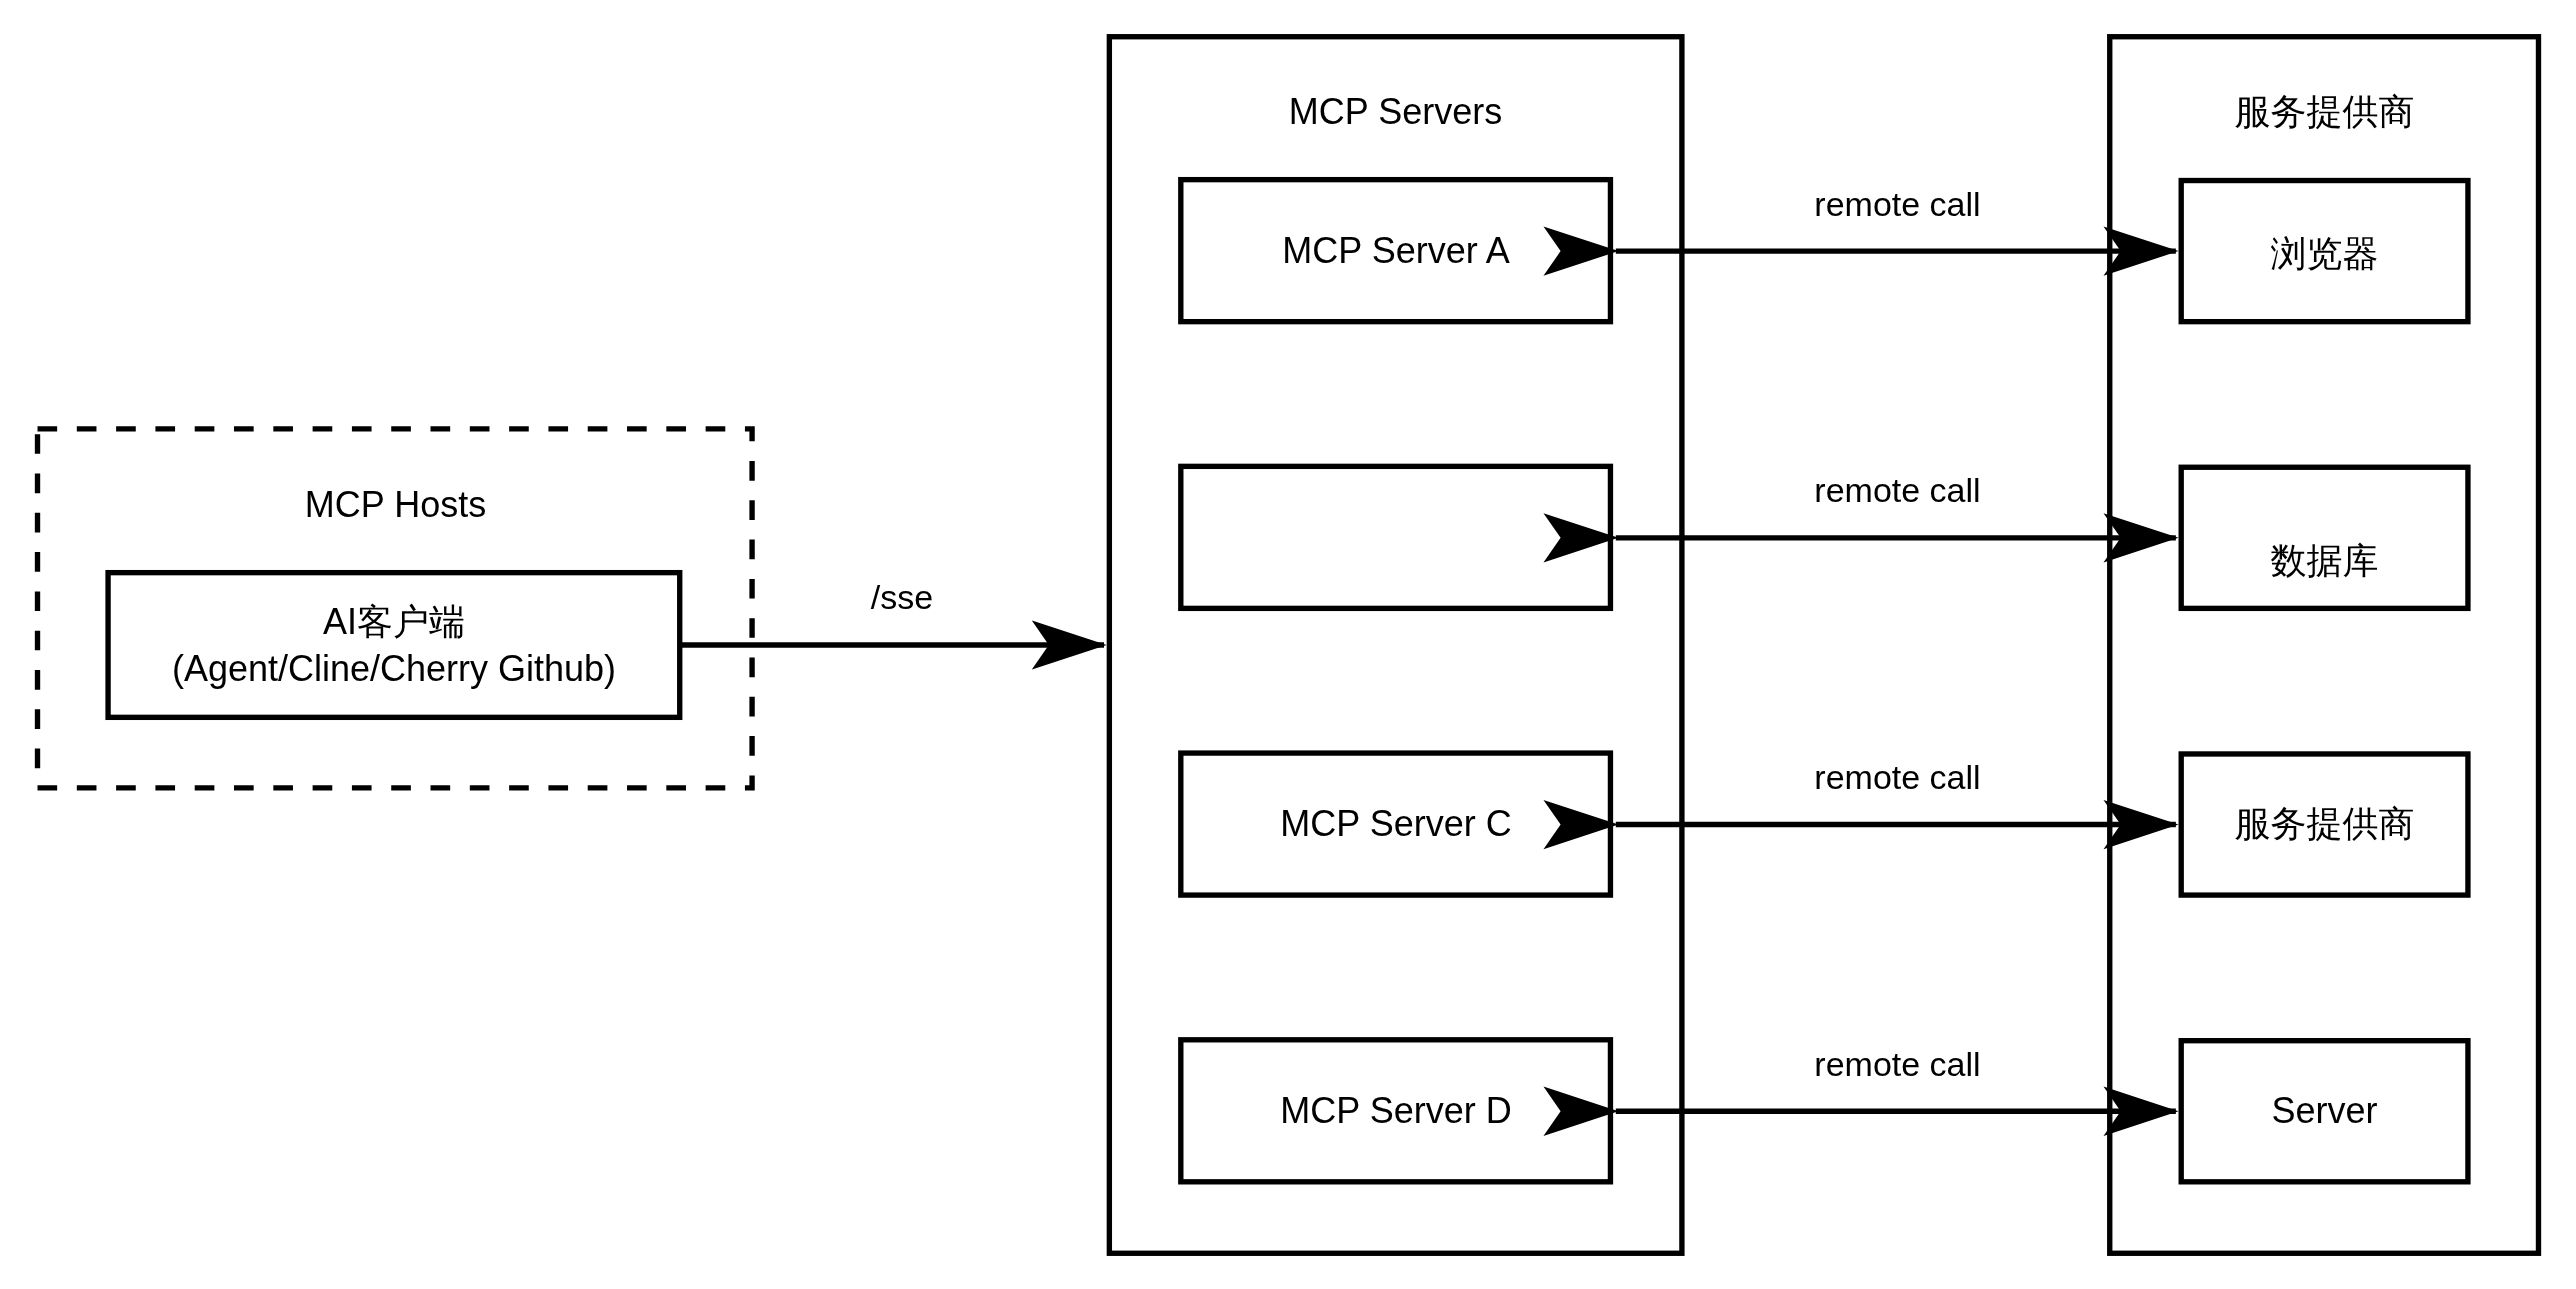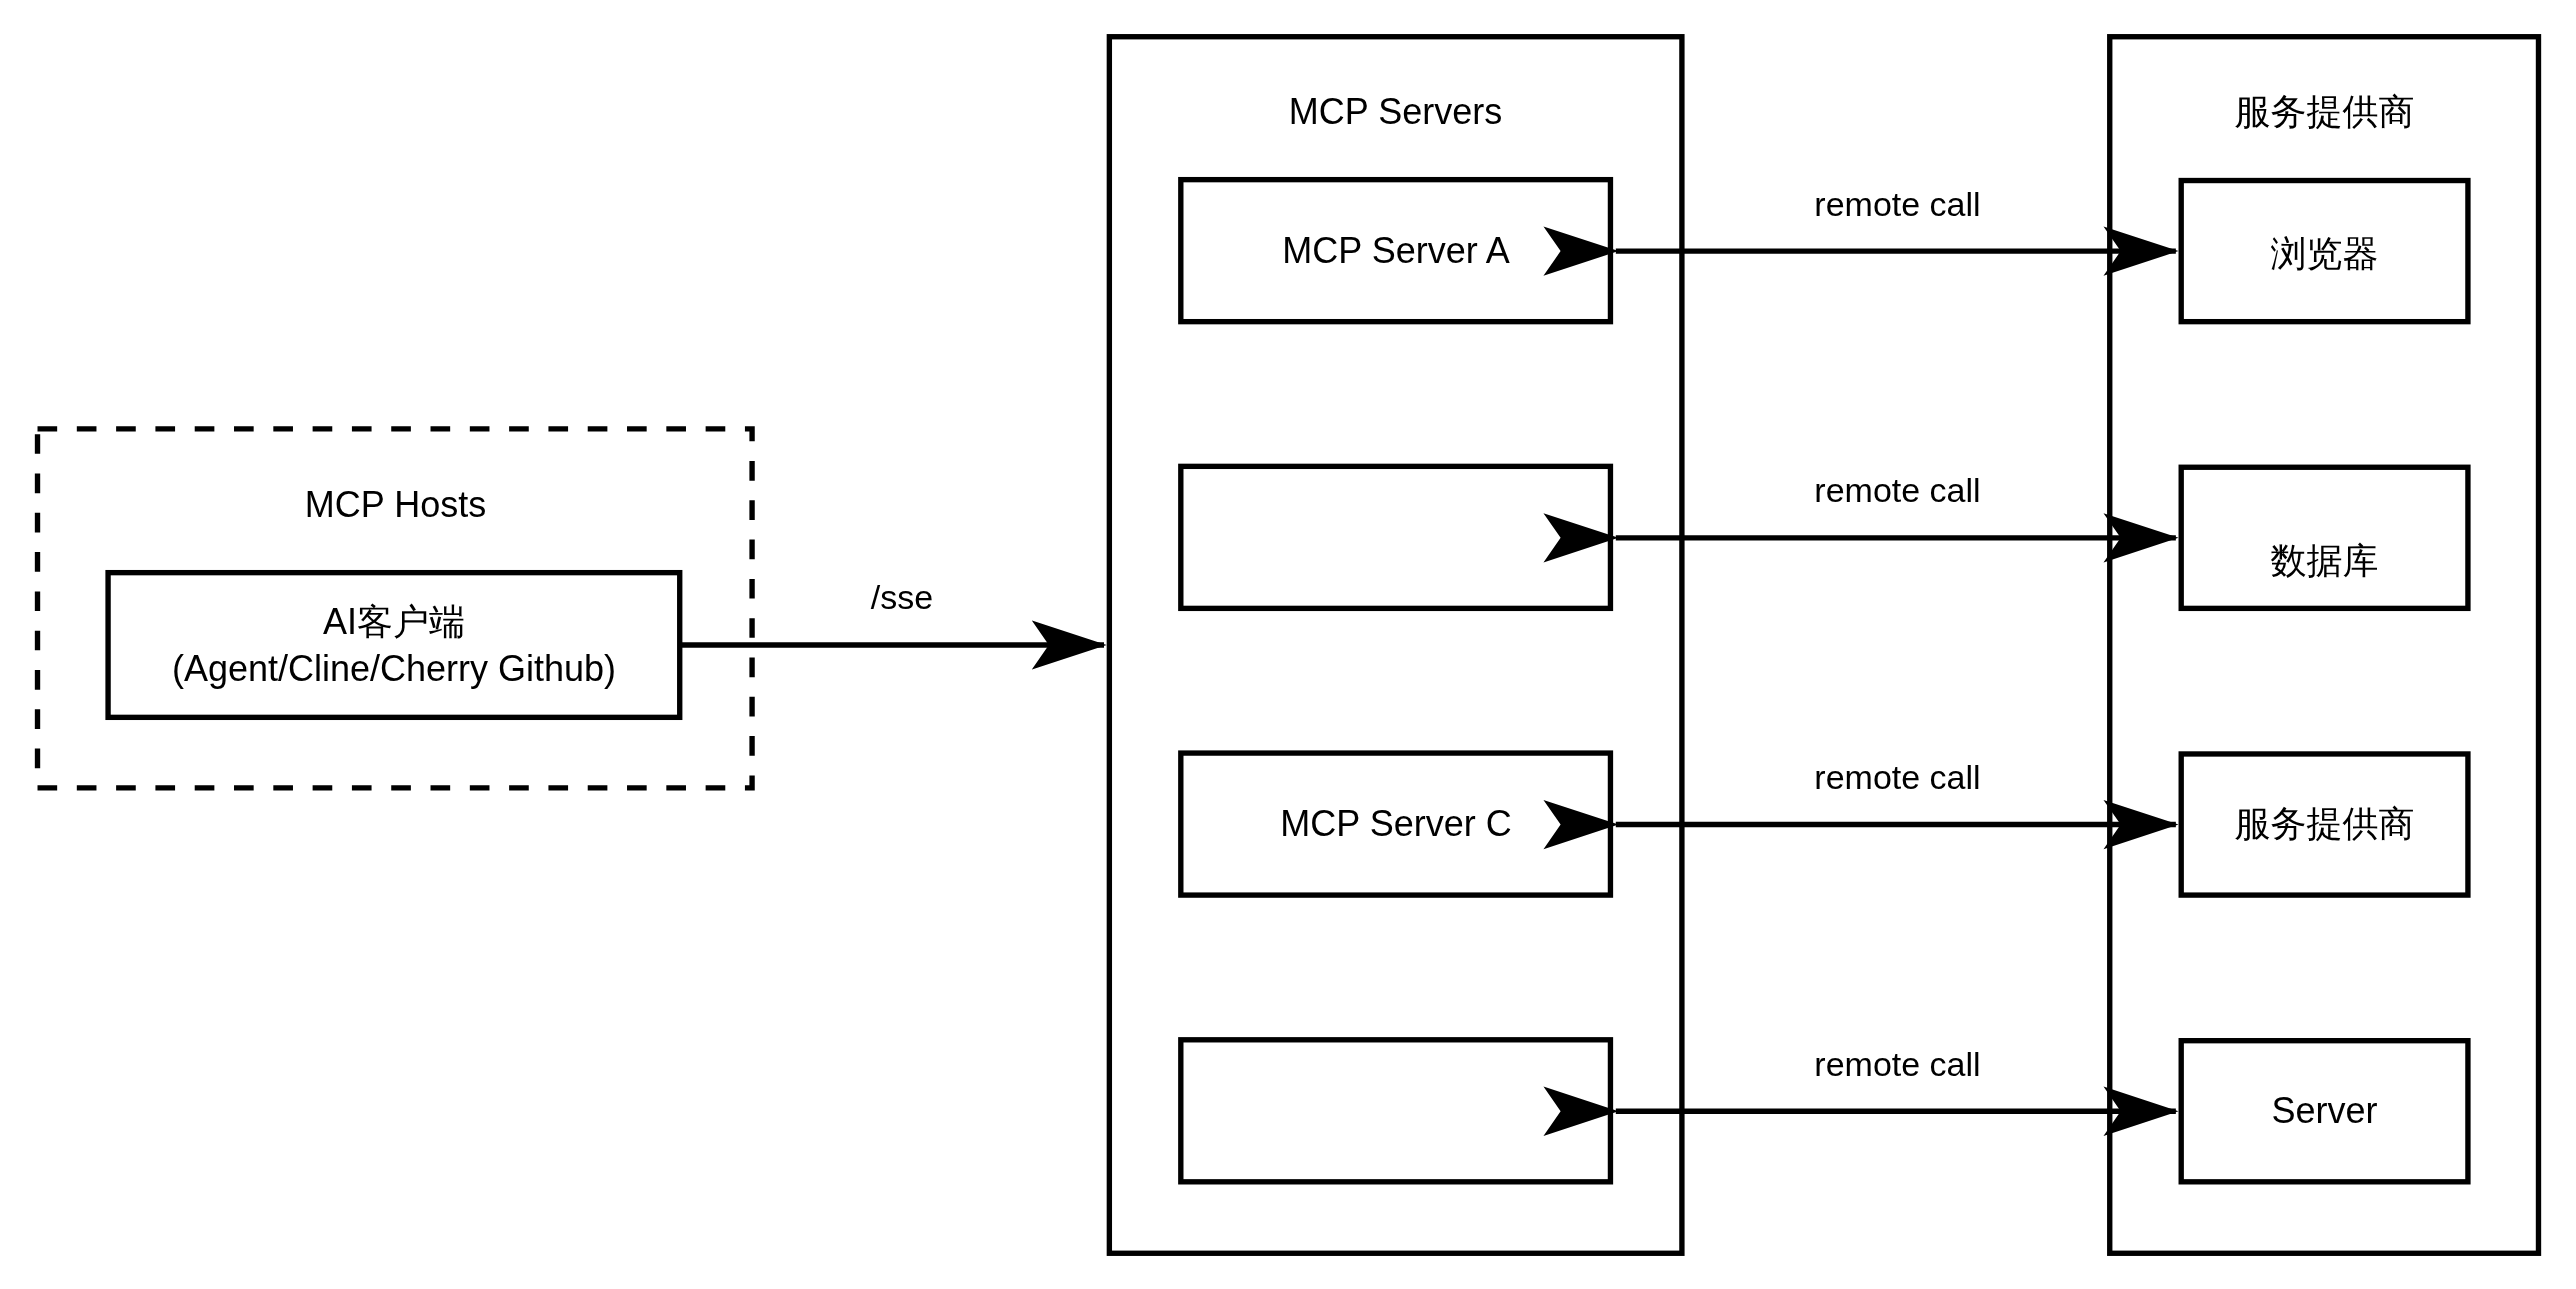--- a/index.html
+++ b/index.html
@@ -101,20 +101,21 @@
 
   <div class="node-label group-title" style="left:2110px; top:85px; width:429px; height:54px;">服务提供商</div>
 
   <div class="node-label client-title" style="left:108px; top:573px; width:572px; height:145px; flex-direction:column;">
     <span>AI客户端</span>
     <span>(Agent/Cline/Cherry Github)</span>
   </div>
 
   <div class="node-label box-title" style="left:1181px; top:180px; width:430px; height:142px;">MCP Server A</div>
   <div class="node-label box-title" style="left:1181px; top:753px; width:430px; height:142px;">MCP Server C</div>
+  <div class="node-label box-title" style="left:1181px; top:1040px; width:430px; height:142px;">MCP Server D</div>
 
   <div class="node-label box-title" style="left:2181px; top:184px; width:287px; height:141px;">浏览器</div>
   <div class="node-label box-title" style="left:2181px; top:491px; width:287px; height:141px;">数据库</div>
   <div class="node-label box-title" style="left:2181px; top:754px; width:287px; height:141px;">服务提供商</div>
   <div class="node-label box-title" style="left:2181px; top:1041px; width:287px; height:141px;">Server</div>
 
   <div class="node-label edge-label" style="left:795px; top:573px; width:214px; height:50px;">/sse</div>
 
   <div class="node-label edge-label" style="left:1728px; top:180px; width:339px; height:50px;">remote call</div>
   <div class="node-label edge-label" style="left:1728px; top:466px; width:339px; height:50px;">remote call</div>

